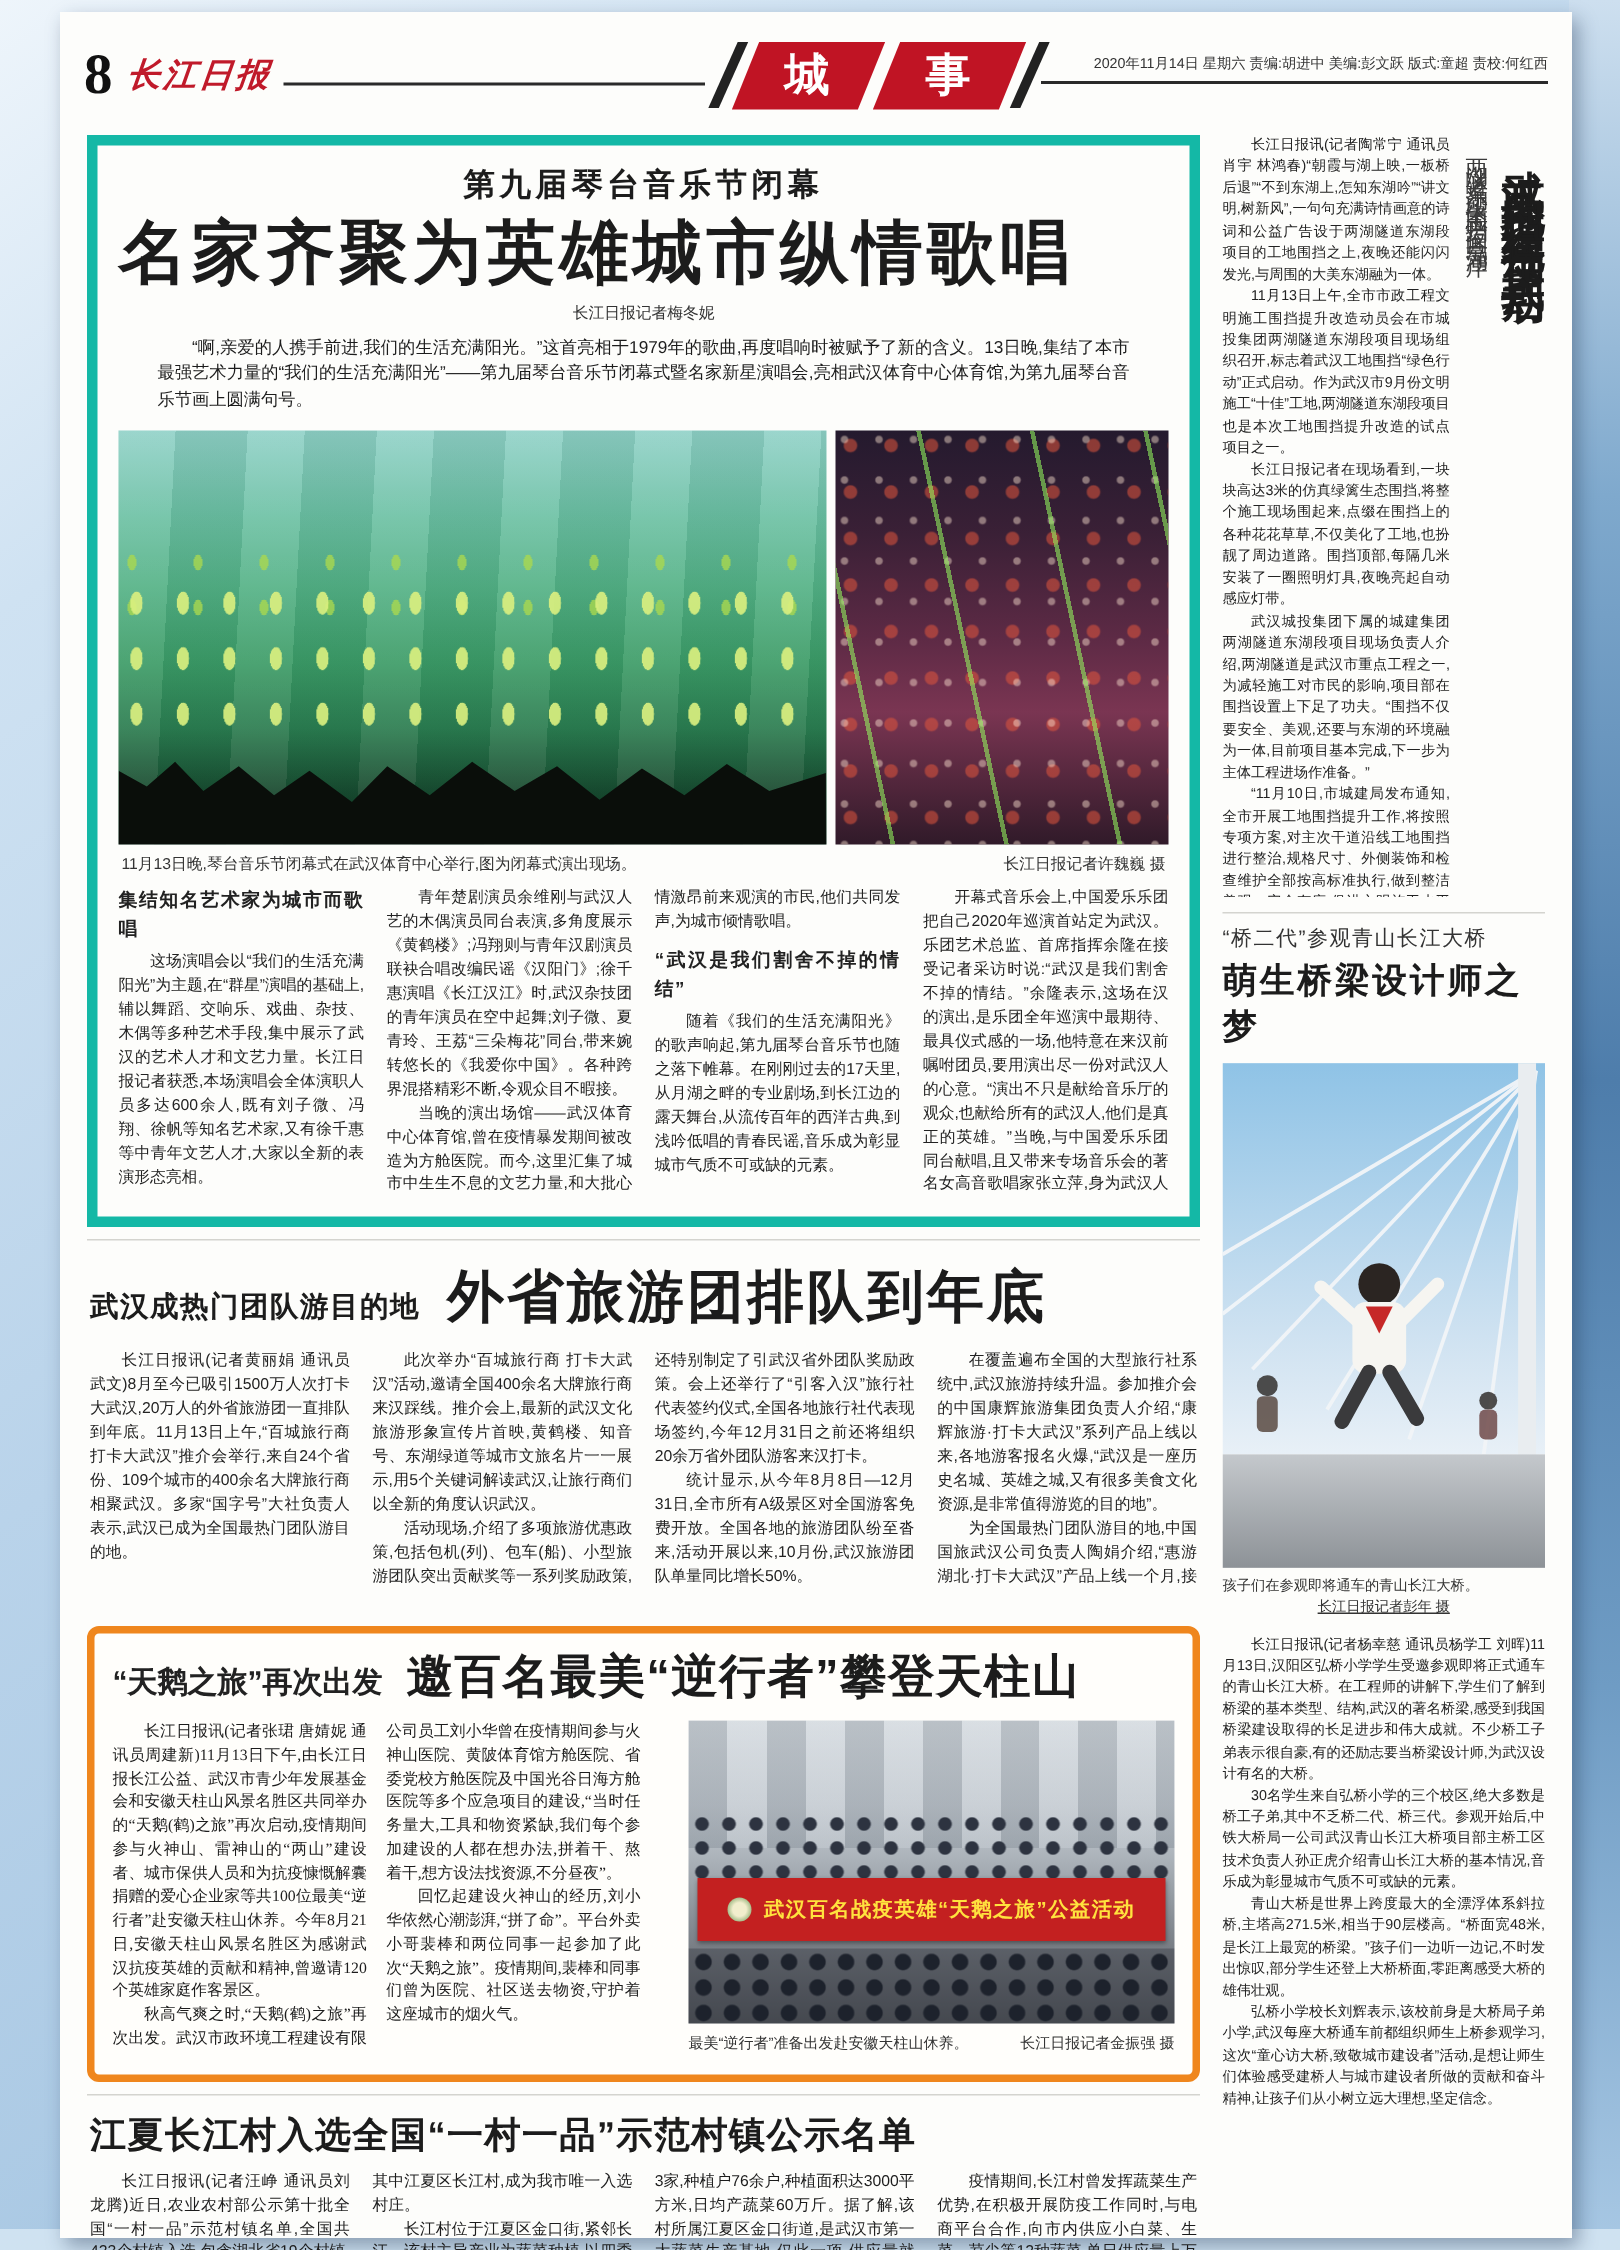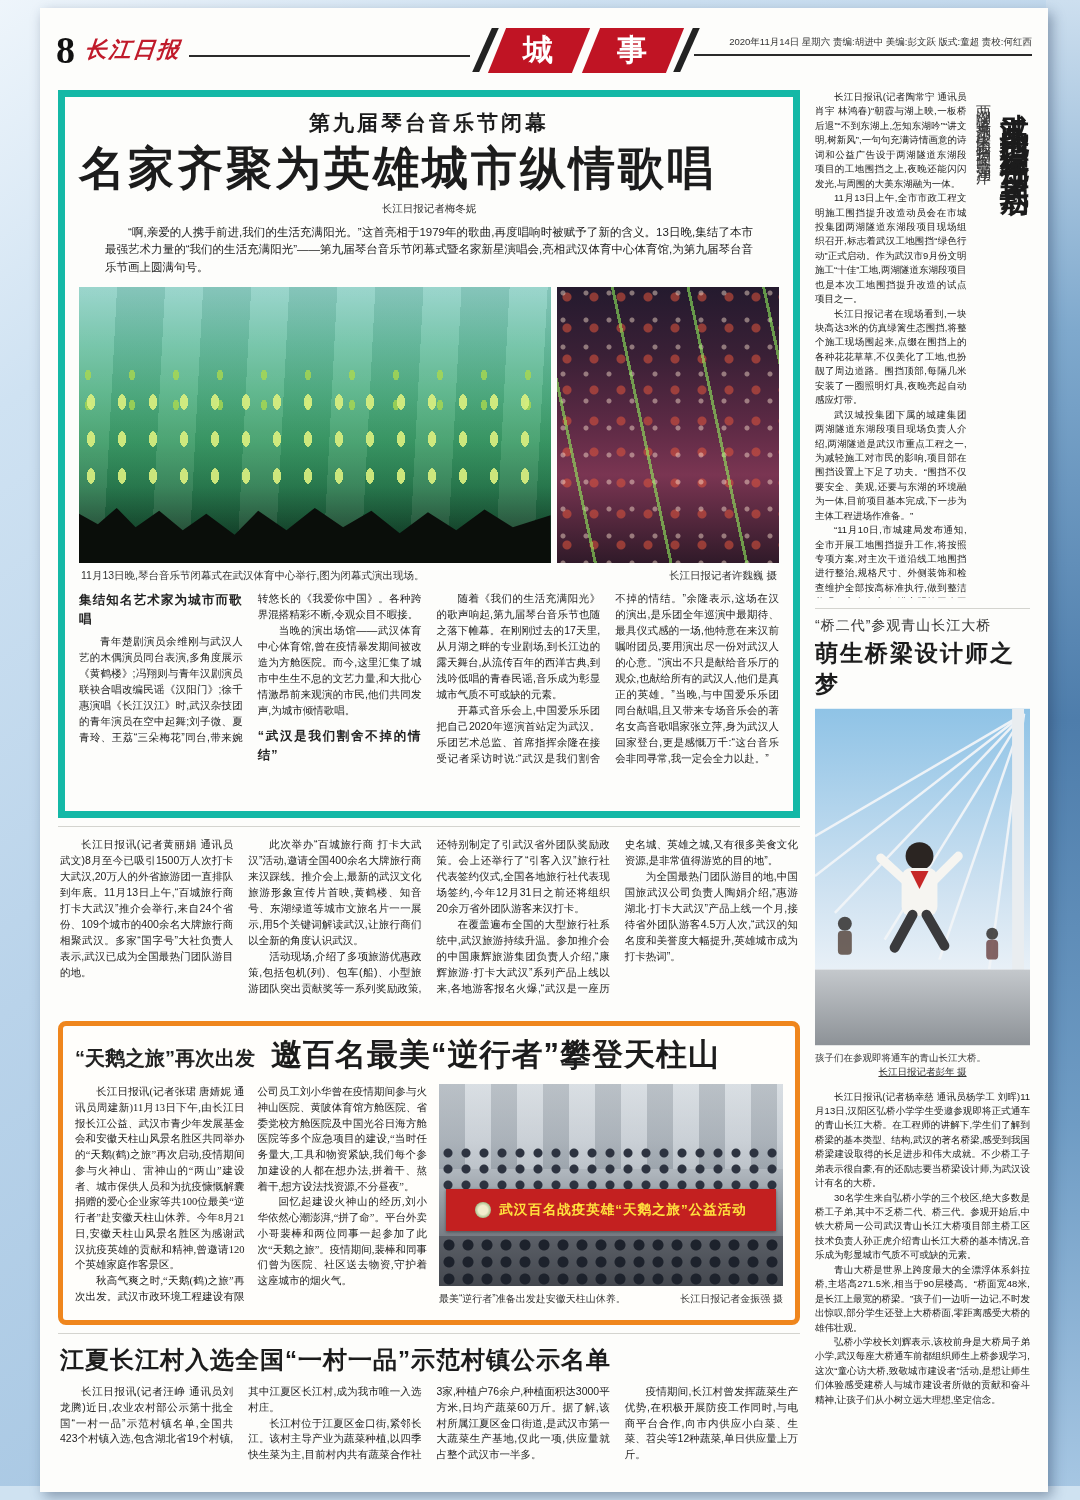--- a/index.html
+++ b/index.html
@@ -65,21 +65,21 @@
   .a2 .headline{font-size:38px;font-weight:900;letter-spacing:2px;white-space:nowrap;margin:0;}
   .a2 .body{height:168px;}
 
   
   .a3{border:5px solid #ef861d;border-radius:8px;margin:10px 0 8px;padding:8px 12px 8px;background:#fffefb;}
   .a3 .hl-row{display:flex;align-items:baseline;gap:16px;margin:0 0 8px;}
   .a3 .kicker{font-size:20px;font-weight:700;white-space:nowrap;color:#222;}
   .a3 .headline{font-size:31px;font-weight:900;letter-spacing:1px;white-space:nowrap;margin:0;}
   .a3 .inner{display:flex;gap:12px;}
   .a3-text{width:352px;flex:none;column-count:2;column-gap:13px;font-size:10.5px;line-height:1.5;text-align:justify;height:228px;overflow:hidden;font-family:Liberation Serif, serif;}
-  .a3-right{flex:1;display:flex;flex-direction:column;}
+  .a3-right{flex:1;display:flex;flex-direction:column;margin-left:20px;}
   .photo-group{position:relative;height:202px;overflow:hidden;background:linear-gradient(180deg,#dde2e6 0%,#c6ccd2 28%,#aeb5bc 44%,#959ca3 58%,#70757c 80%,#54585e 100%);}
   .photo-group .bldg{position:absolute;top:0;left:0;right:0;height:42%;background:repeating-linear-gradient(90deg,rgba(120,130,140,.35) 0 26px,rgba(210,216,222,.35) 26px 52px);}
   .photo-group .crowd-top{position:absolute;top:30%;left:0;right:0;height:24%;background-image:radial-gradient(circle 5px at 9px 8px,#2d3340 4px,rgba(0,0,0,0) 5px);background-size:18px 16px;}
   .banner-red{position:absolute;top:52%;left:2%;right:2%;height:21%;background:#c32020;display:flex;align-items:center;justify-content:center;gap:8px;box-shadow:0 1px 3px rgba(0,0,0,.4);}
   .banner-red .logo-dot{width:16px;height:16px;border-radius:50%;background:radial-gradient(circle,#f2eecd 40%,#5d8f4a 100%);flex:none;}
   .banner-red .txt{color:#ffe23e;font-weight:900;font-size:13.5px;letter-spacing:1px;white-space:nowrap;}
   .photo-group .crowd-bottom{position:absolute;bottom:0;left:0;right:0;height:25%;background-image:radial-gradient(circle 6px at 10px 9px,#1d222c 5px,rgba(0,0,0,0) 6px);background-size:19px 17px;background-color:rgba(40,44,52,.35);}
   .a3-cap{display:flex;justify-content:space-between;font-size:10px;color:#333;margin-top:6px;}
 
   
@@ -148,36 +148,42 @@
             <div class="glow"></div>
           </div>
         </div>
         <div class="cap-row">
           <span>11月13日晚,琴台音乐节闭幕式在武汉体育中心举行,图为闭幕式演出现场。</span>
           <span>长江日报记者许魏巍 摄</span>
         </div>
         <div class="body-cols4">
           <h4 style="margin-top:0">集结知名艺术家为城市而歌唱</h4>
           <div>
+              <p class="para">这场演唱会以“我们的生活充满阳光”为主题,在“群星”演唱的基础上,辅以舞蹈、交响乐、戏曲、杂技、木偶等多种艺术手段,集中展示了武汉的艺术人才和文艺力量。长江日报记者获悉,本场演唱会全体演职人员多达600余人,既有刘子微、冯翔、徐帆等知名艺术家,又有徐千惠等中青年文艺人才,大家以全新的表演形态亮相。</p>
               <p class="para">青年楚剧演员余维刚与武汉人艺的木偶演员同台表演,多角度展示《黄鹤楼》;冯翔则与青年汉剧演员联袂合唱改编民谣《汉阳门》;徐千惠演唱《长江汉江》时,武汉杂技团的青年演员在空中起舞;刘子微、夏青玲、王荔“三朵梅花”同台,带来婉转悠长的《我爱你中国》。各种跨界混搭精彩不断,令观众目不暇接。</p>
               <p class="para">当晚的演出场馆——武汉体育中心体育馆,曾在疫情暴发期间被改造为方舱医院。而今,这里汇集了城市中生生不息的文艺力量,和大批心情激昂前来观演的市民,他们共同发声,为城市倾情歌唱。</p>
             </div>
           <h4>“武汉是我们割舍不掉的情结”</h4>
           <div>
               <p class="para">随着《我们的生活充满阳光》的歌声响起,第九届琴台音乐节也随之落下帷幕。在刚刚过去的17天里,从月湖之畔的专业剧场,到长江边的露天舞台,从流传百年的西洋古典,到浅吟低唱的青春民谣,音乐成为彰显城市气质不可或缺的元素。</p>
               <p class="para">开幕式音乐会上,中国爱乐乐团把自己2020年巡演首站定为武汉。乐团艺术总监、首席指挥余隆在接受记者采访时说:“武汉是我们割舍不掉的情结。”余隆表示,这场在汉的演出,是乐团全年巡演中最期待、最具仪式感的一场,他特意在来汉前嘱咐团员,要用演出尽一份对武汉人的心意。“演出不只是献给音乐厅的观众,也献给所有的武汉人,他们是真正的英雄。”当晚,与中国爱乐乐团同台献唱,且又带来专场音乐会的著名女高音歌唱家张立萍,身为武汉人回家登台,更是感慨万千:“这台音乐会非同寻常,我一定会全力以赴。”</p>
             </div>
         </div>
       </div>
 
       <div class="a2">
+        <div class="hl-row">
+          <span class="kicker">武汉成热门团队游目的地</span>
+          <h2 class="headline">外省旅游团排队到年底</h2>
+        </div>
         <div class="body-cols4 body">
             <p class="para">长江日报讯(记者黄丽娟 通讯员武文)8月至今已吸引1500万人次打卡大武汉,20万人的外省旅游团一直排队到年底。11月13日上午,“百城旅行商 打卡大武汉”推介会举行,来自24个省份、109个城市的400余名大牌旅行商相聚武汉。多家“国字号”大社负责人表示,武汉已成为全国最热门团队游目的地。</p>
             <p class="para">此次举办“百城旅行商 打卡大武汉”活动,邀请全国400余名大牌旅行商来汉踩线。推介会上,最新的武汉文化旅游形象宣传片首映,黄鹤楼、知音号、东湖绿道等城市文旅名片一一展示,用5个关键词解读武汉,让旅行商们以全新的角度认识武汉。</p>
             <p class="para">活动现场,介绍了多项旅游优惠政策,包括包机(列)、包车(船)、小型旅游团队突出贡献奖等一系列奖励政策,还特别制定了引武汉省外团队奖励政策。会上还举行了“引客入汉”旅行社代表签约仪式,全国各地旅行社代表现场签约,今年12月31日之前还将组织20余万省外团队游客来汉打卡。</p>
+            <p class="para">统计显示,从今年8月8日—12月31日,全市所有A级景区对全国游客免费开放。全国各地的旅游团队纷至沓来,活动开展以来,10月份,武汉旅游团队单量同比增长50%。</p>
             <p class="para">在覆盖遍布全国的大型旅行社系统中,武汉旅游持续升温。参加推介会的中国康辉旅游集团负责人介绍,“康辉旅游·打卡大武汉”系列产品上线以来,各地游客报名火爆,“武汉是一座历史名城、英雄之城,又有很多美食文化资源,是非常值得游览的目的地”。</p>
             <p class="para">为全国最热门团队游目的地,中国国旅武汉公司负责人陶娟介绍,“惠游湖北·打卡大武汉”产品上线一个月,接待省外团队游客4.5万人次,“武汉的知名度和美誉度大幅提升,英雄城市成为打卡热词”。</p>
           </div>
       </div>
 
       <div class="a3">
         <div class="hl-row">
           <span class="kicker">“天鹅之旅”再次出发</span>
           <h2 class="headline">邀百名最美“逆行者”攀登天柱山</h2>
         </div>

